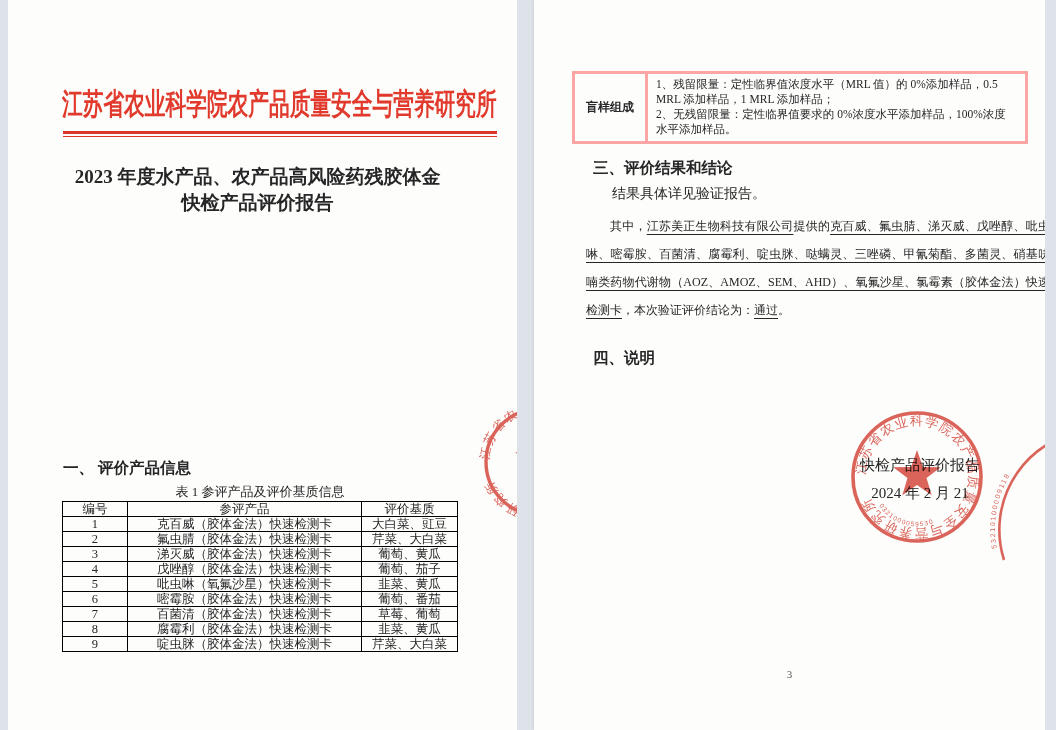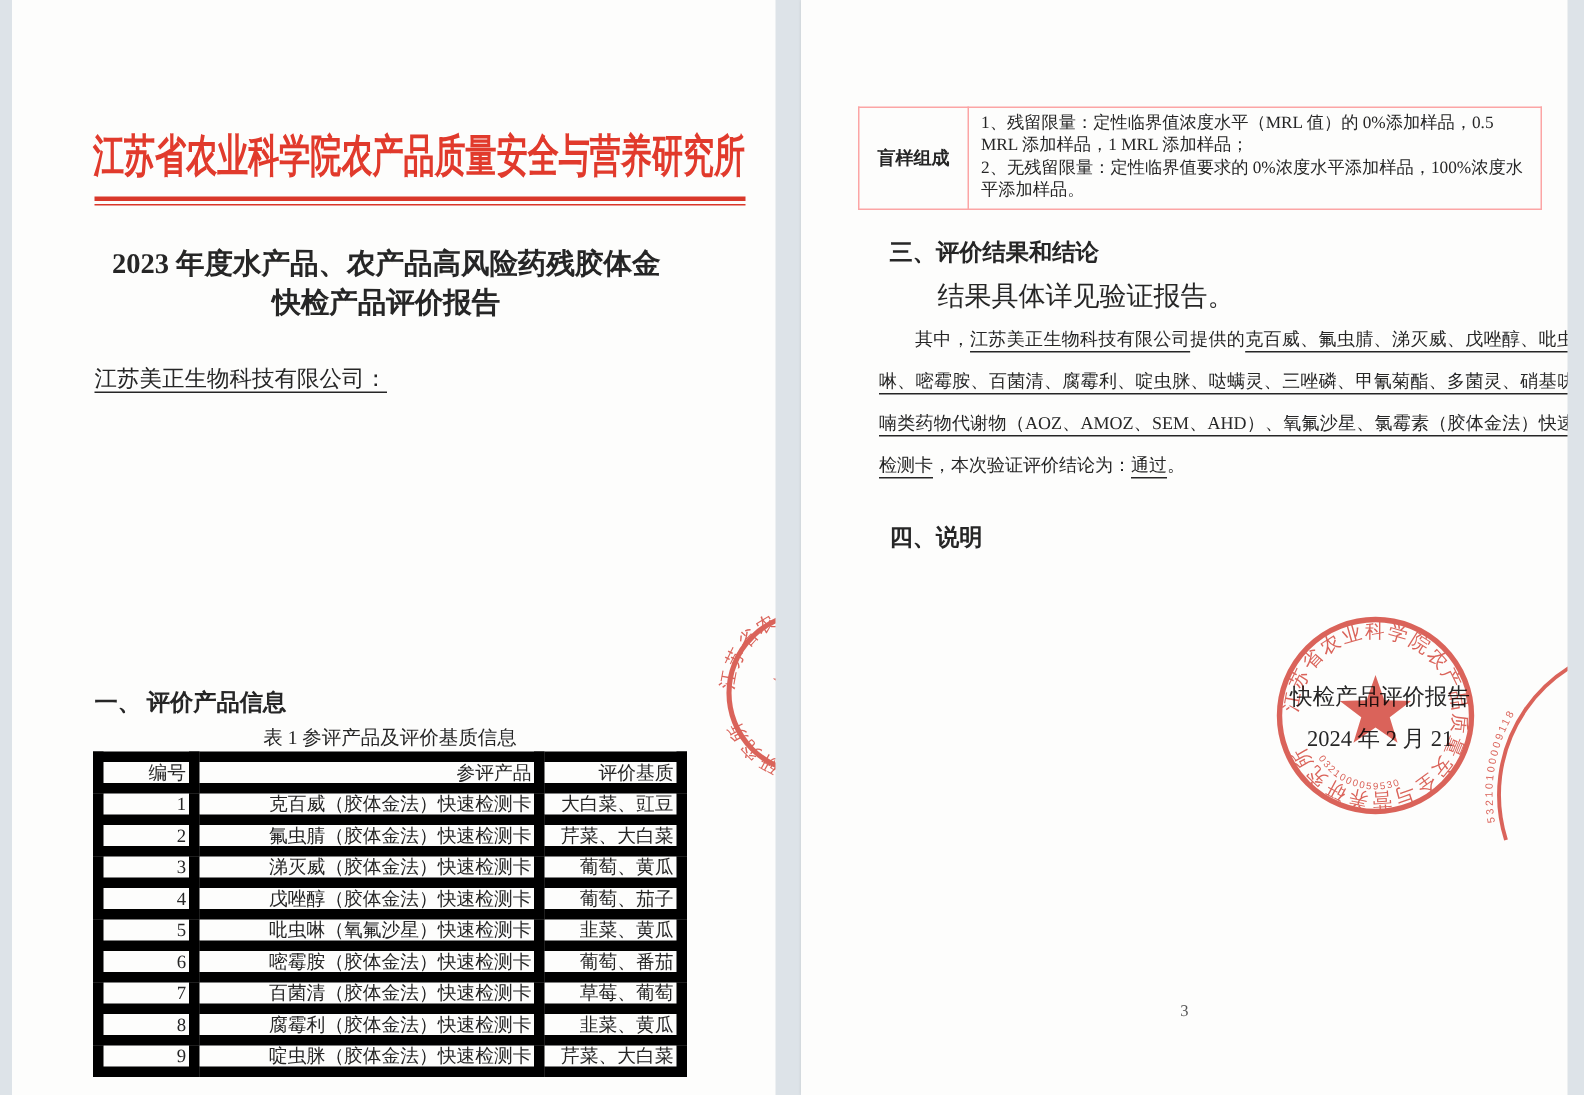--- a/index.html
+++ b/index.html
@@ -50,40 +50,40 @@
   }
   .tbl-caption {
     position:absolute; left:54px; width:396px; top:483px;
     text-align:center; font-size:13px;
   }
   table.eval {
     position:absolute; left:54px; top:501px; width:396px;
     border-collapse:collapse; font-size:12.5px;
   }
   table.eval td, table.eval th {
-    border:7px solid #000000; text-align:right;
+    border:1px solid #000000; text-align:center;
     height:15px; padding:0 2px; font-weight:400; line-height:14px;
   }
   table.eval col.c1 { width:65px; }
   table.eval col.c2 { width:235px; }
   table.eval col.c3 { width:96px; }
 
   
   table.blind {
     position:absolute; left:38px; top:71px; width:456px;
     border-collapse:collapse; font-size:11.5px; line-height:15px;
   }
-  table.blind td { border:1px solid #fca5a5; vertical-align:middle; }
+  table.blind td { border:3px solid #fca5a5; vertical-align:middle; }
   table.blind td.lbl { width:73px; text-align:center; font-weight:700; font-size:12px; }
   table.blind td.cnt { padding:3px 8px 4px 8px; text-align:left; }
 
   .sec-heading-right { position:absolute; left:59px; font-size:15.5px; font-weight:700; }
   #h3 { top:158px; }
   #h4 { top:348px; }
-  .p-indent { position:absolute; left:91px; font-size:18px; }
+  .p-indent { position:absolute; left:78px; font-size:14px; }
   #p3-1 { top:185px; }
   #p4-1 { top:377px; }
   .p2 {
     position:absolute; left:20px; width:464px; top:212px;
     font-size:12px; line-height:28px; text-align:justify; text-indent:2em;margin-left:32px;
   }
   .signature {
     position:absolute; left:286px; width:200px; top:452px;
     text-align:center; font-size:15px; line-height:27.5px;
   }
@@ -108,21 +108,20 @@
   <div class="rule-wrap">
     <div class="rule-thick"></div>
     <div class="rule-thin"></div>
   </div>
 
   <div class="doc-title">
     <div>2023 年度水产品、农产品高风险药残胶体金</div>
     <div>快检产品评价报告</div>
   </div>
 
-  <div class="salutation"><u>江苏美正生物科技有限公司：</u></div>
 
 
   <div class="sec-heading-left">一、 评价产品信息</div>
 
   <div class="tbl-caption">表 1 参评产品及评价基质信息</div>
 
   <table class="eval">
     <colgroup>
         <col class="c1">
         <col class="c2">

